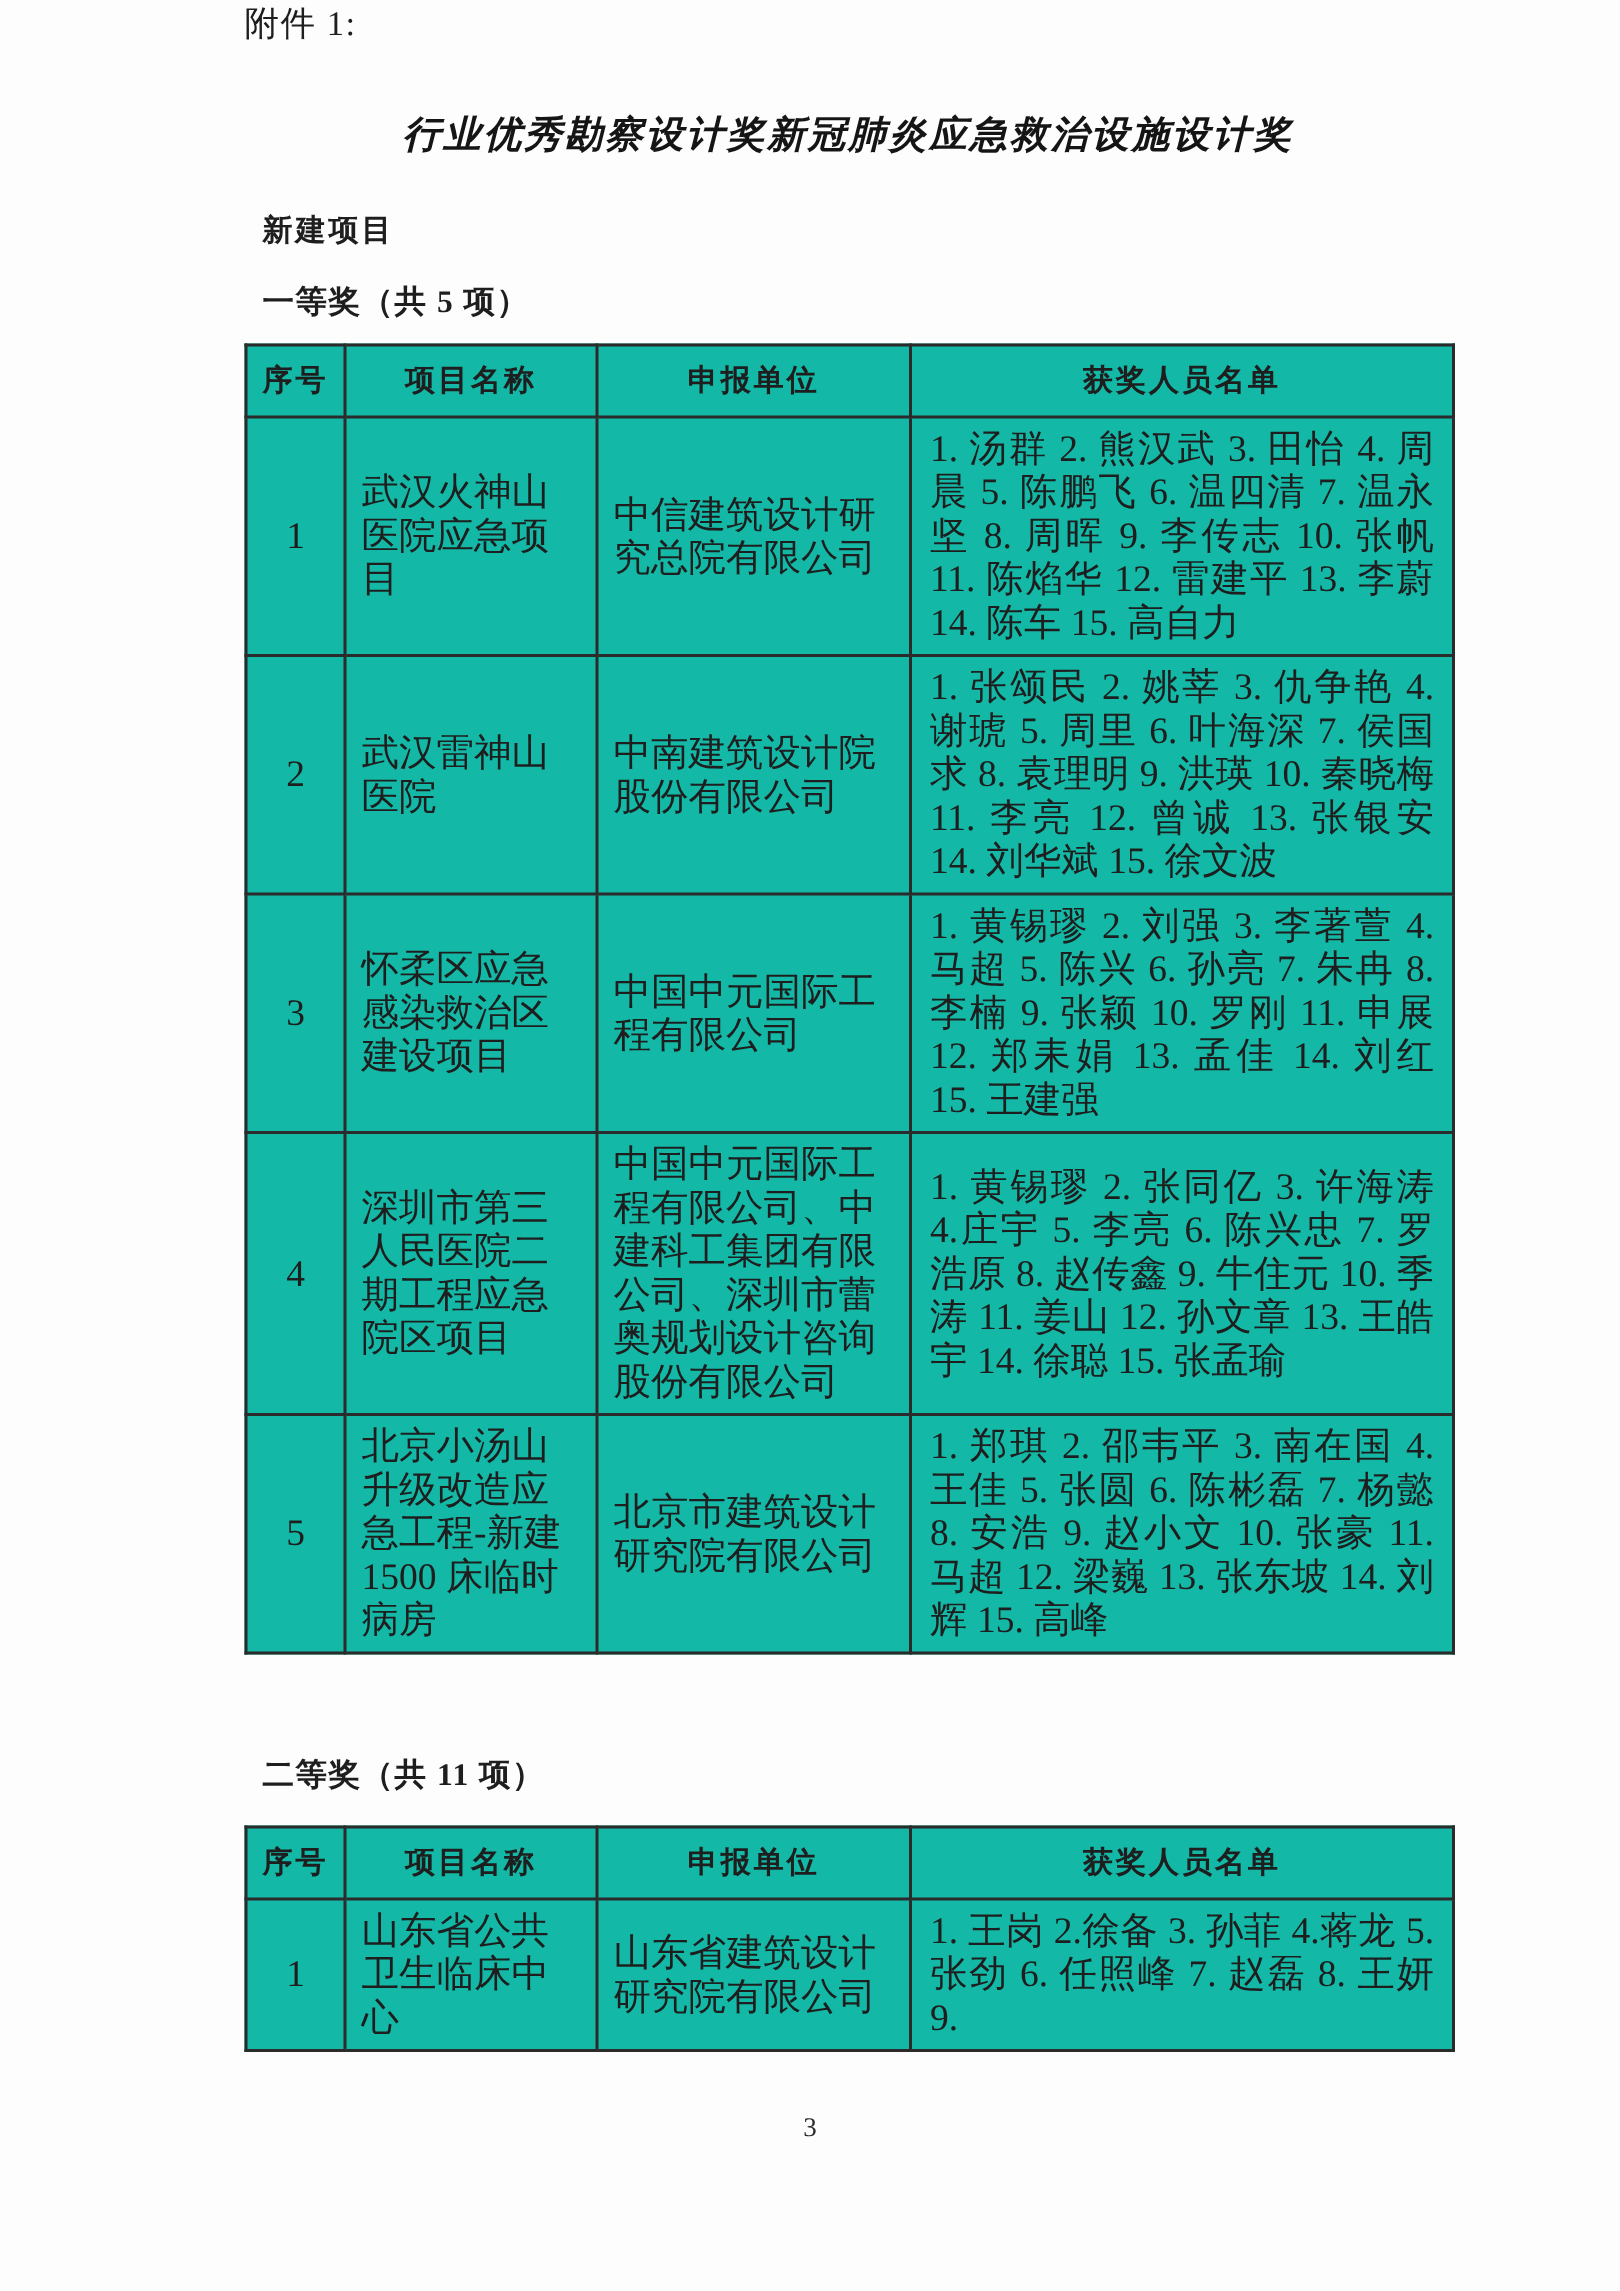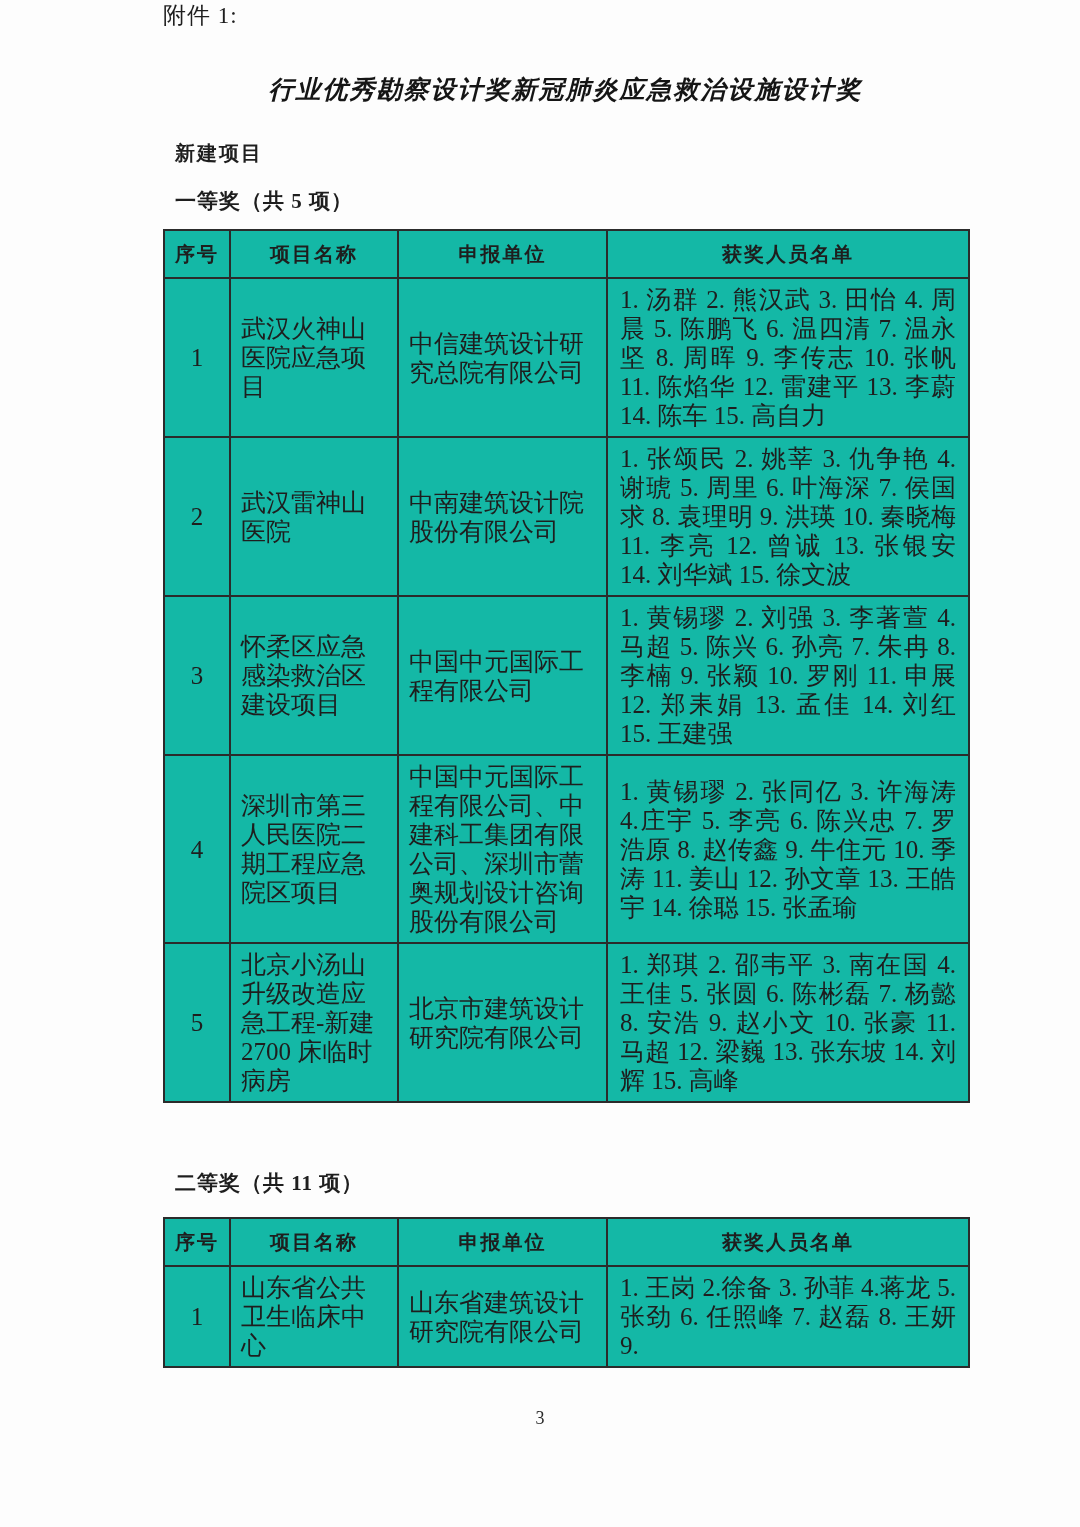--- a/index.html
+++ b/index.html
@@ -163,21 +163,21 @@
           <td class="c-win">1. 黄锡璆 2. 刘强 3. 李著萱 4. 马超 5. 陈兴 6. 孙亮 7. 朱冉 8. 李楠 9. 张颖 10. 罗刚 11. 申展 12. 郑耒娟 13. 孟佳 14. 刘红 15. 王建强</td>
         </tr>
         <tr style="height:178px">
           <td class="c-no">4</td>
           <td class="c-proj">深圳市第三人民医院二期工程应急院区项目</td>
           <td class="c-unit">中国中元国际工程有限公司、中建科工集团有限公司、深圳市蕾奥规划设计咨询股份有限公司</td>
           <td class="c-win">1. 黄锡璆 2. 张同亿 3. 许海涛 4.庄宇 5. 李亮 6. 陈兴忠 7. 罗浩原 8. 赵传鑫 9. 牛住元 10. 季涛 11. 姜山 12. 孙文章 13. 王皓宇 14. 徐聪 15. 张孟瑜</td>
         </tr>
         <tr style="height:115px">
           <td class="c-no">5</td>
-          <td class="c-proj">北京小汤山升级改造应急工程-新建 2700 床临时病房</td>
+          <td class="c-proj">北京小汤山升级改造应急工程-新建 1500 床临时病房</td>
           <td class="c-unit">北京市建筑设计研究院有限公司</td>
           <td class="c-win">1. 郑琪 2. 邵韦平 3. 南在国 4. 王佳 5. 张圆 6. 陈彬磊 7. 杨懿 8. 安浩 9. 赵小文 10. 张豪 11. 马超 12. 梁巍 13. 张东坡 14. 刘辉 15. 高峰</td>
         </tr>
       </tbody>
     </table>
 
     <div class="prize-heading second">二等奖（共 11 项）</div>
 
     <table class="awards second-table">
       <colgroup>

